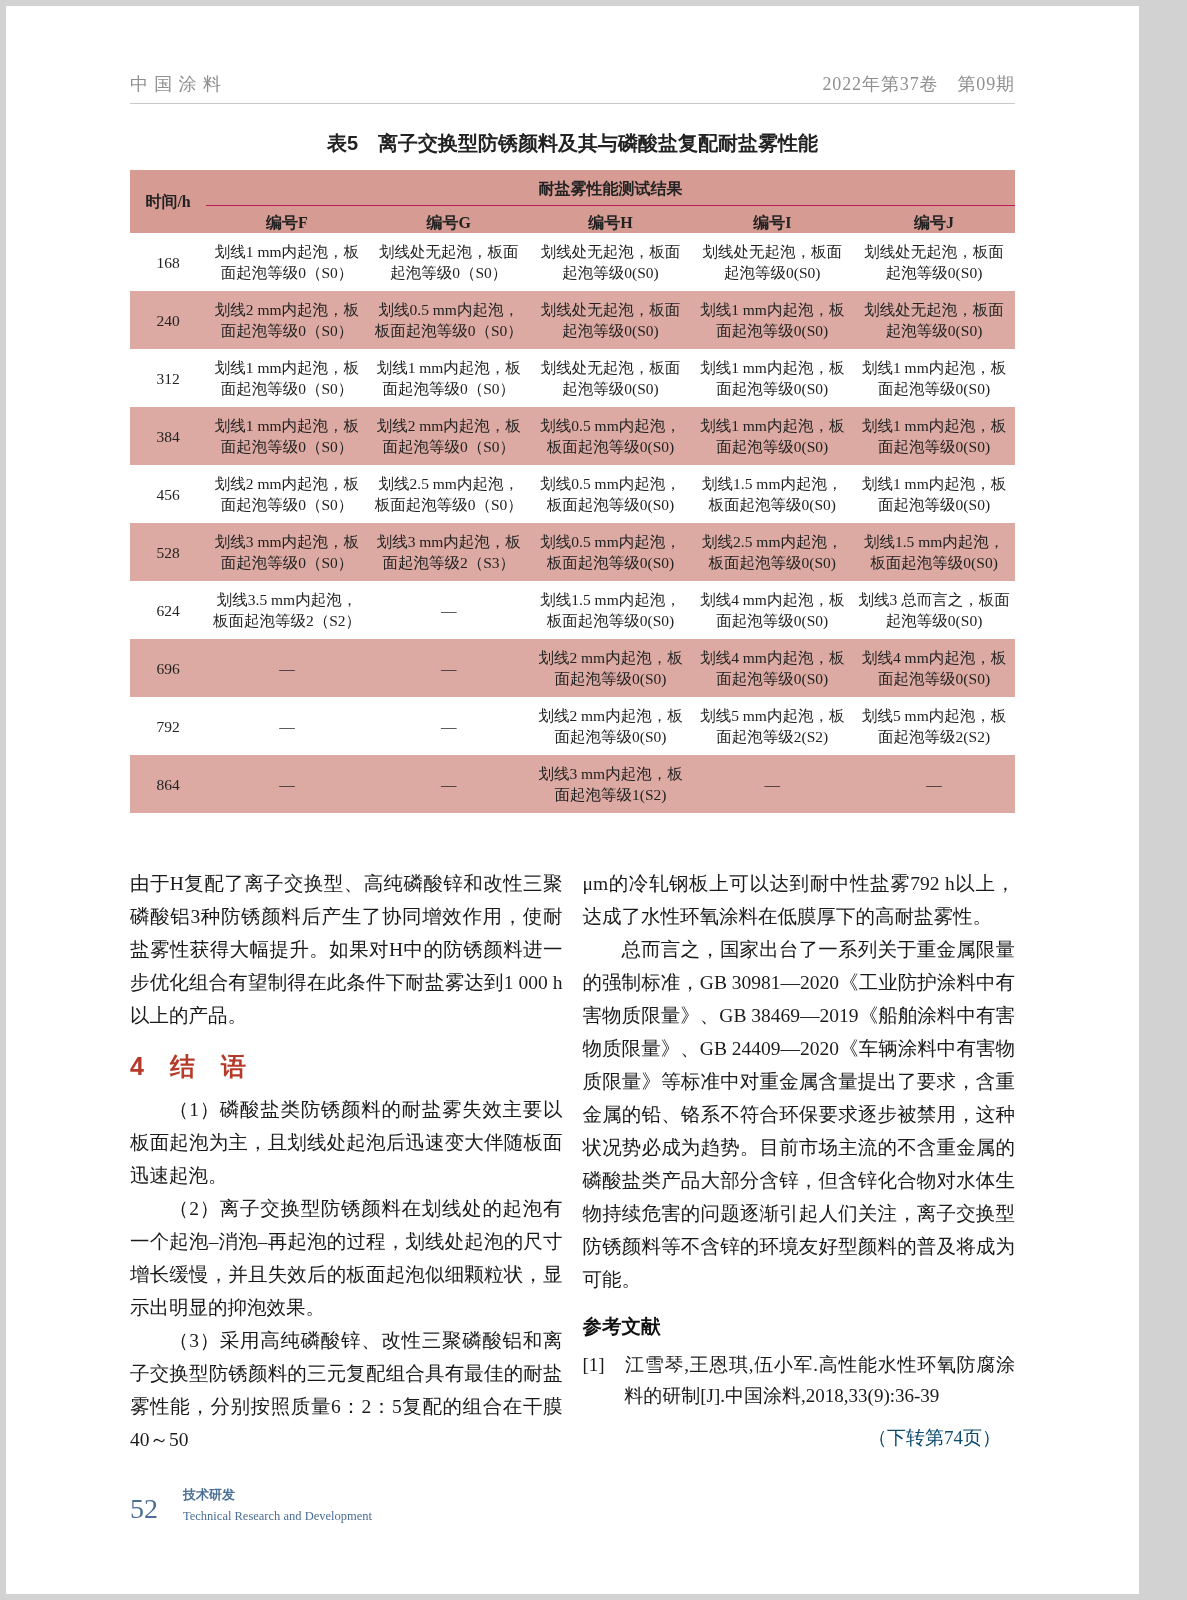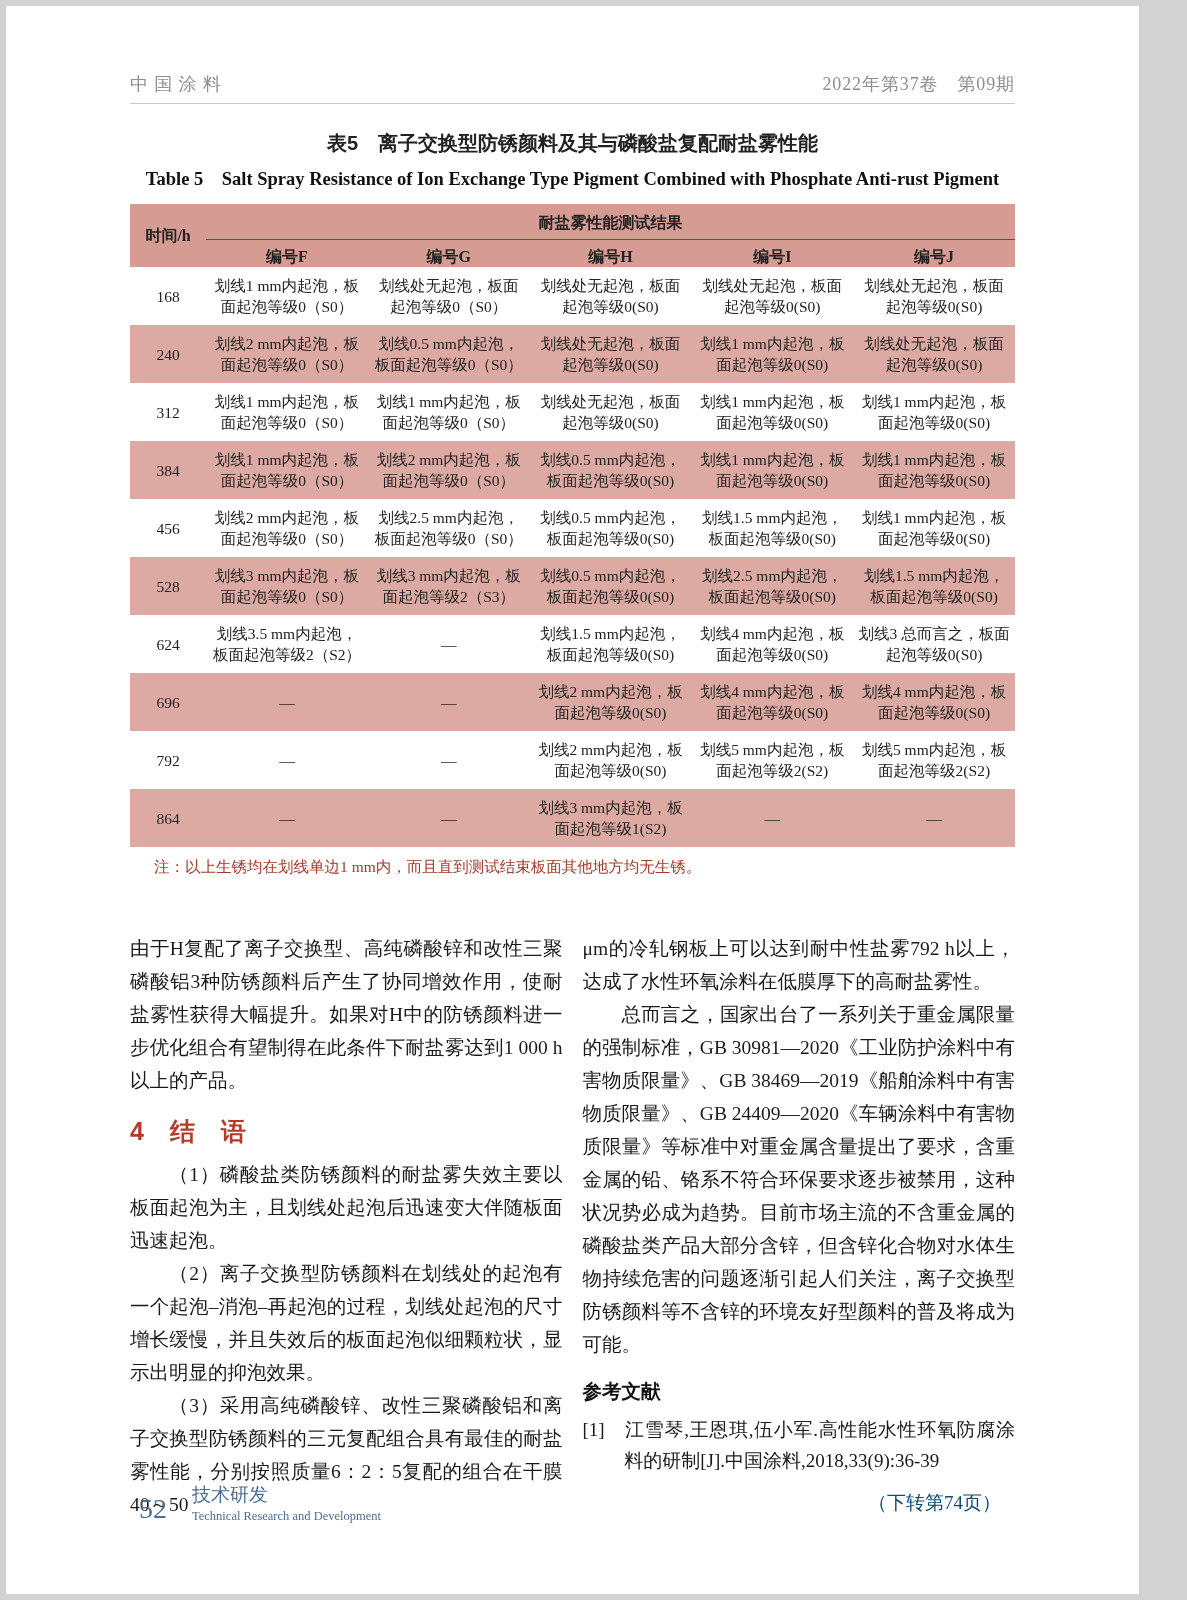--- a/index.html
+++ b/index.html
@@ -89,49 +89,48 @@
   .ref-item{
     margin:0;font-size:19px;line-height:31px;
     padding-left:2.2em;text-indent:-2.2em;
   }
   .continuation{
     margin:10px 14px 0 0;text-align:right;
     font-size:19px;color:#0c4a6e;
   }
   
   .footer{
-    position:absolute;left:133px;top:1478px;
+    position:absolute;left:124px;top:1478px;
     display:flex;align-items:flex-start;color:#4b6e94;
   }
   .page-number{
     font-size:28px;align-self:flex-end;line-height:30px;
     margin-right:12px;
   }
   .footer-bar{width:3px;background:#4b6e94;margin-right:10px;}
   .footer-col{display:flex;flex-direction:column;justify-content:flex-end;}
   .footer-zh{
     font-family:"Liberation Sans","DejaVu Sans",sans-serif;
-    font-weight:normal;font-size:19px;line-height:22px;
+    font-weight:bold;font-size:13px;line-height:22px;
   }
   .footer-en{font-size:12.5px;line-height:16px;margin-top:2px;}
 </style>
 </head>
 <body>
 
 <div class="page">
   <div class="content">
 
     <div class="running-head">
       <span class="journal-name">中国涂料</span>
       <span class="issue-info">2022年第37卷　第09期</span>
     </div>
     <hr class="head-rule">
 
     <div class="tbl-title-zh">表5　离子交换型防锈颜料及其与磷酸盐复配耐盐雾性能</div>
-    <div class="tbl-title-en">Table 5　Salt Spray Resistance of Ion Exchange Type Pigment Combined with Phosphate Anti-rust Pigment</div>
 
     <table class="salt">
       <colgroup>
         <col class="c-time">
           <col class="c-data">
           <col class="c-data">
           <col class="c-data">
           <col class="c-data">
           <col class="c-data">
       </colgroup>
@@ -225,21 +224,20 @@
           <td>864</td>
           <td>—</td>
           <td>—</td>
           <td>划线3 mm内起泡，板面起泡等级1(S2)</td>
           <td>—</td>
           <td>—</td>
         </tr>
       </tbody>
     </table>
 
-    <div class="tbl-note">注：以上生锈均在划线单边1 mm内，而且直到测试结束板面其他地方均无生锈。</div>
 
     <div class="bodycols">
       <div class="col">
         <p class="para">由于H复配了离子交换型、高纯磷酸锌和改性三聚磷酸铝3种防锈颜料后产生了协同增效作用，使耐盐雾性获得大幅提升。如果对H中的防锈颜料进一步优化组合有望制得在此条件下耐盐雾达到1 000 h以上的产品。</p>
         <div class="sec-heading">4　结　语</div>
         <p class="para indent">（1）磷酸盐类防锈颜料的耐盐雾失效主要以板面起泡为主，且划线处起泡后迅速变大伴随板面迅速起泡。</p>
         <p class="para indent">（2）离子交换型防锈颜料在划线处的起泡有一个起泡–消泡–再起泡的过程，划线处起泡的尺寸增长缓慢，并且失效后的板面起泡似细颗粒状，显示出明显的抑泡效果。</p>
         <p class="para indent">（3）采用高纯磷酸锌、改性三聚磷酸铝和离子交换型防锈颜料的三元复配组合具有最佳的耐盐雾性能，分别按照质量6：2：5复配的组合在干膜40～50</p>
       </div>
       <div class="col">

